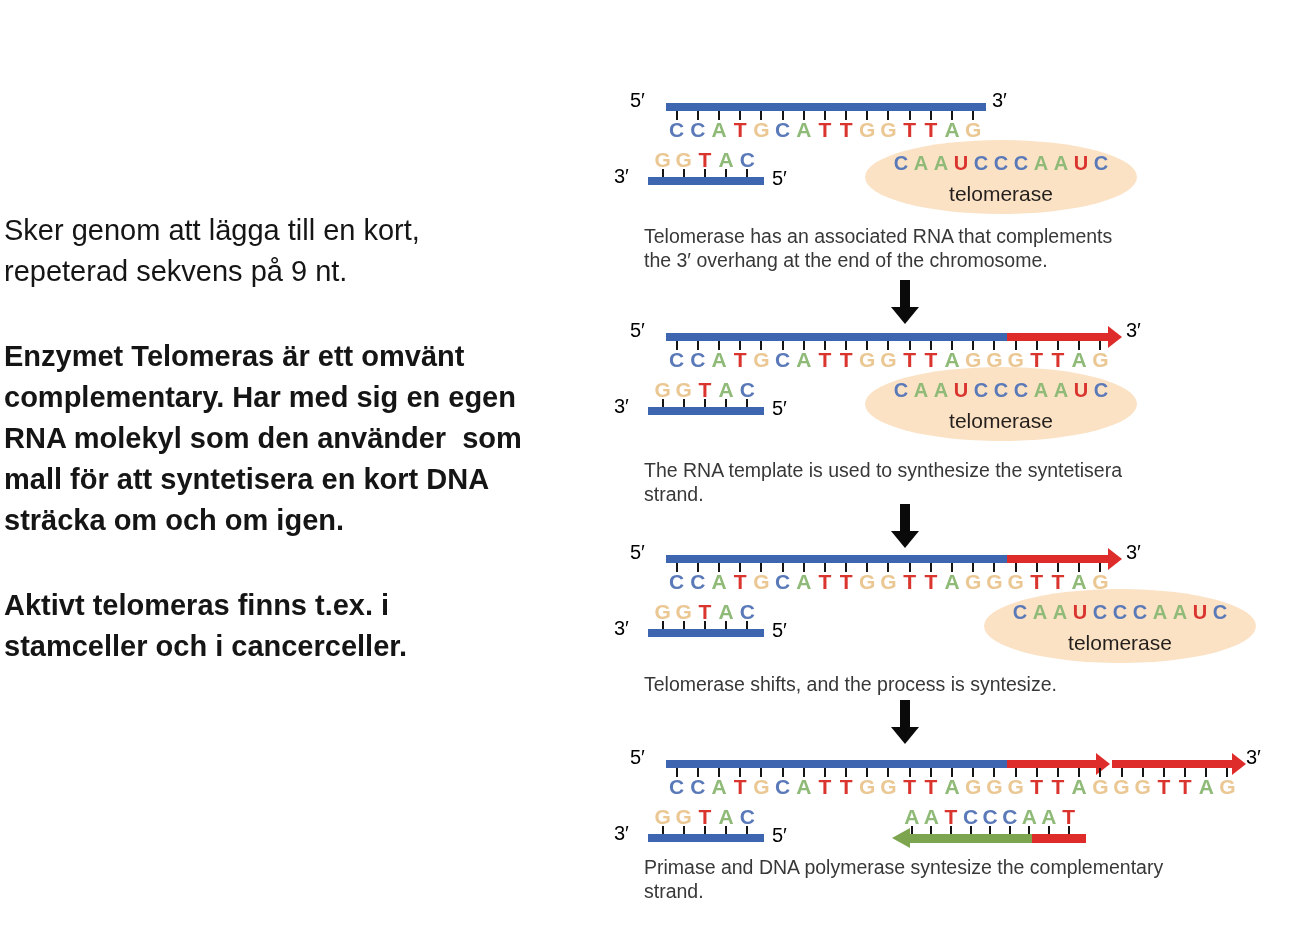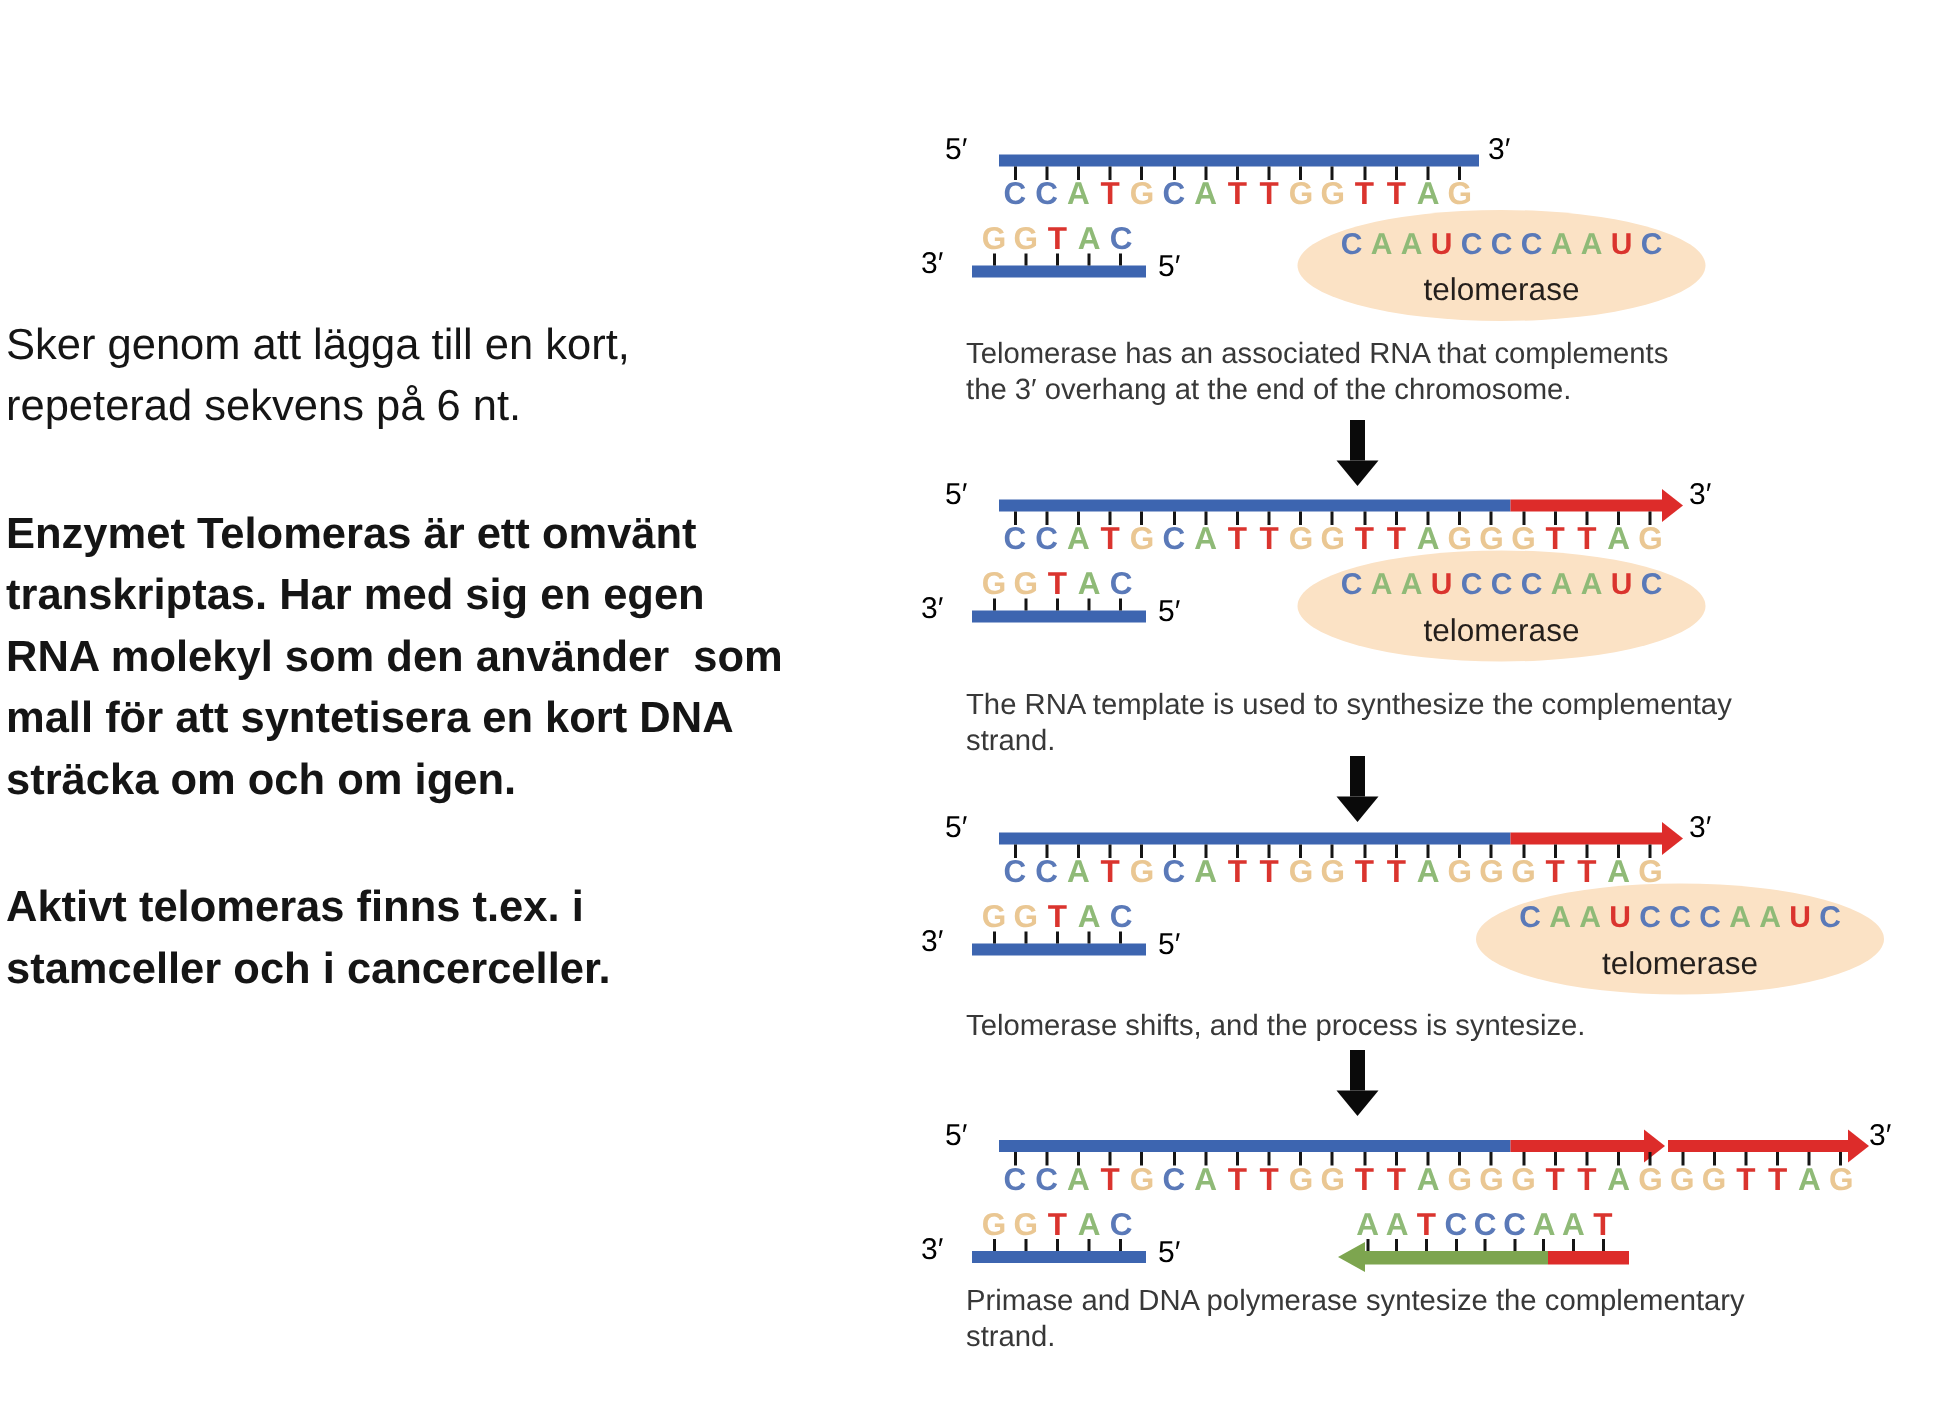--- a/index.html
+++ b/index.html
@@ -51,23 +51,23 @@
   .down-arrow::after{content:"";position:absolute;top:27px;left:-9px;width:0;height:0;
     border:14px solid transparent;border-bottom:0;border-top:17px solid #0a0a0a;}
 </style>
 </head>
 <body>
 
 <div class="slide">
 
   <div class="left-text">
     <p>Sker genom att lägga till en kort,
-repeterad sekvens på 6 nt.</p>
+repeterad sekvens på 9 nt.</p>
     <p class="bold">Enzymet Telomeras är ett omvänt
-transkriptas. Har med sig en egen
+complementary. Har med sig en egen
 RNA molekyl som den använder  som
 mall för att syntetisera en kort DNA
 sträcka om och om igen.</p>
     <p class="bold">Aktivt telomeras finns t.ex. i
 stamceller och i cancerceller.</p>
   </div>
 
   <div class="step" style="top:103px">
     <div class="telo" style="left:865px;top:37px">
       <div class="seq rna" style="left:26px;top:11px">
@@ -315,21 +315,21 @@
         <i style="width: 21.2px;">
           <b></b>
         </i>
         <i style="width: 21.2px;">
           <b></b>
         </i>
       </div>
     <div class="bar blue" style="left:648px;top:74px;width:116px"></div>
     <span class="plab" style="left:614px;top:62px">3′</span>
     <span class="plab" style="left:772px;top:64px">5′</span>
-    <div class="caption" style="left:644px;top:125px">The RNA template is used to synthesize the complementay
+    <div class="caption" style="left:644px;top:125px">The RNA template is used to synthesize the syntetisera
 strand.</div>
   </div>
 
   <div class="down-arrow" style="left:900px;top:504px"></div>
 
   <div class="step" style="top:555px">
     <div class="telo" style="left:984px;top:34px">
       <div class="seq rna" style="left:26px;top:11px">
           <span style="width: 20px; color: rgb(90, 121, 184);">C</span>
           <span style="width: 20px; color: rgb(143, 186, 119);">A</span>

